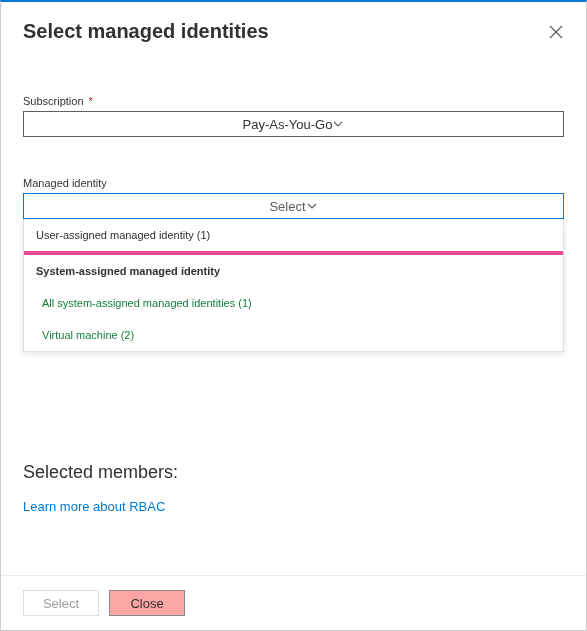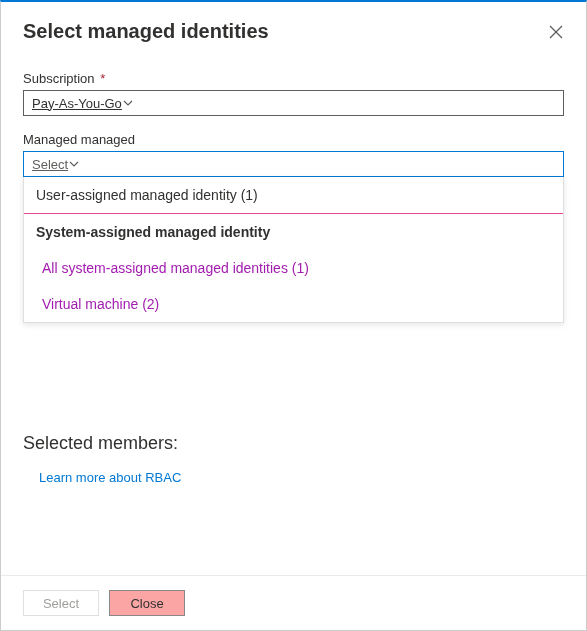--- a/index.html
+++ b/index.html
@@ -2,35 +2,35 @@
 <html><head>
   <meta charset="utf-8">
   <style>
     * { box-sizing: border-box; margin: 0; padding: 0; font-family: "Segoe UI", Arial, sans-serif; }
     body { width: 587px; height: 631px; background: #fff; border: 1px solid #ccc; border-top: 2px solid #0078d4; display: flex; flex-direction: column; position: relative; }
     .header { display: flex; align-items: center; justify-content: space-between; padding: 18px 22px 10px 22px; }
     .header h1 { font-size: 20px; font-weight: 600; color: #323130; }
     .close-x { width: 16px; height: 16px; cursor: pointer; display: flex; align-items: center; justify-content: center; color: #605e5c; }
     .close-x svg { width: 14px; height: 14px; }
     .body { padding: 18px 22px 0 22px; flex: 1; }
-    .field-label { font-size: 13px; color: #323130; margin-bottom: 4px; }
+    .field-label { font-size: 11px; color: #323130; margin-bottom: 4px; margin-top: 24px; }
     .req { color: #a4262c; margin-left: 2px; }
-    .select { width: 100%; height: 26px; border: 1px solid #605e5c; background: #fff; display: flex; align-items: center; justify-content: flex-start; padding: 0 8px; font-size: 13px; color: #323130; cursor: pointer; text-decoration: underline; }
+    .select { width: 100%; height: 26px; border: 1px solid #605e5c; background: #fff; display: flex; align-items: center; justify-content: center; padding: 0 0; font-size: 13px; color: #323130; cursor: pointer; }
     .select.focused { border: 1px solid #0078d4; color: #605e5c; }
     .chev { display: flex; align-items: center; }
     .chev svg { width: 12px; height: 12px; }
     .gap { height: 16px; }
-    .dropdown { border: 1px solid #e1dfdd; border-top: none; box-shadow: 0 2px 6px rgba(0,0,0,0.1); font-size: 14px; background: #fff; }
+    .dropdown { border: 1px solid #e1dfdd; border-top: none; box-shadow: 0 2px 6px rgba(0,0,0,0.1); font-size: 11px; background: #fff; }
     .dd-item { padding: 10px 12px; color: #323130; cursor: pointer; }
-    .dd-header { padding: 10px 12px; font-weight: 600; color: #323130; border-top: 1px solid #ec4899; }
-    .dd-sub { padding: 10px 12px 10px 18px; color: #a21caf; cursor: pointer; }
+    .dd-header { padding: 10px 12px; font-weight: 600; color: #323130; border-top: 4px solid #ec4899; }
+    .dd-sub { padding: 10px 12px 10px 18px; color: #15803d; cursor: pointer; }
     .selected-block { margin-top: 110px; font-size: 18px; color: #323130; }
     .selected-block .title { margin-bottom: 2px; }
     .selected-block .desc { line-height: 1.4; }
-    .link { color: #0078d4; font-size: 13px; margin-top: 14px; display: inline-block; cursor: pointer; margin-left: 16px; }
+    .link { color: #0078d4; font-size: 13px; margin-top: 14px; display: inline-block; cursor: pointer; }
     .footer { border-top: 1px solid #edebe9; padding: 14px 22px; display: flex; gap: 10px; }
     .btn { min-width: 76px; height: 26px; font-size: 13px; border: 1px solid #8a8886; background: #fca5a5; color: #323130; cursor: pointer; }
     .btn.primary-disabled { border: 1px solid #e1dfdd; color: #a19f9d; background: #fff; cursor: default; }
   </style>
 </head>
 <body>
 
 <div class="header">
   <h1>Select managed identities</h1>
   <div class="close-x">
@@ -51,21 +51,21 @@
     <span>Pay-As-You-Go</span>
     <span class="chev">
       <svg viewBox="0 0 12 12" fill="none" stroke="#605e5c" stroke-width="1.2">
           <polyline points="2,4 6,8 10,4"></polyline>
         </svg>
     </span>
   </div>
 
   <div class="gap"></div>
 
-  <div class="field-label">Managed managed</div>
+  <div class="field-label">Managed identity</div>
   <div class="select focused">
     <span>Select</span>
     <span class="chev">
       <svg viewBox="0 0 12 12" fill="none" stroke="#605e5c" stroke-width="1.2">
           <polyline points="2,4 6,8 10,4"></polyline>
         </svg>
     </span>
   </div>
 
   <div class="dropdown">

